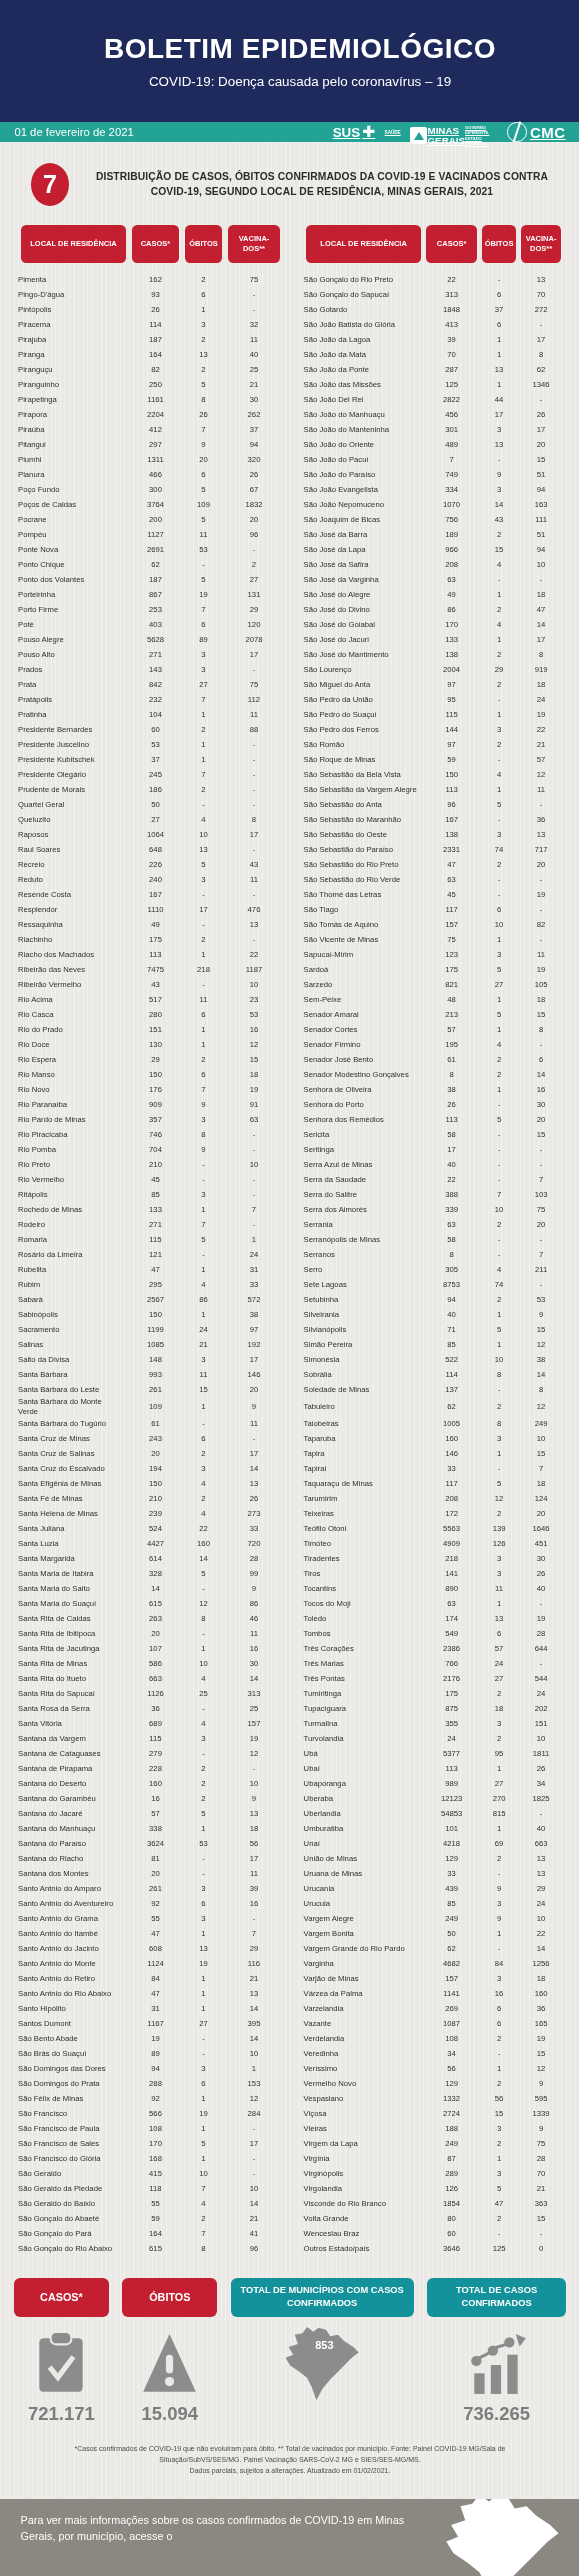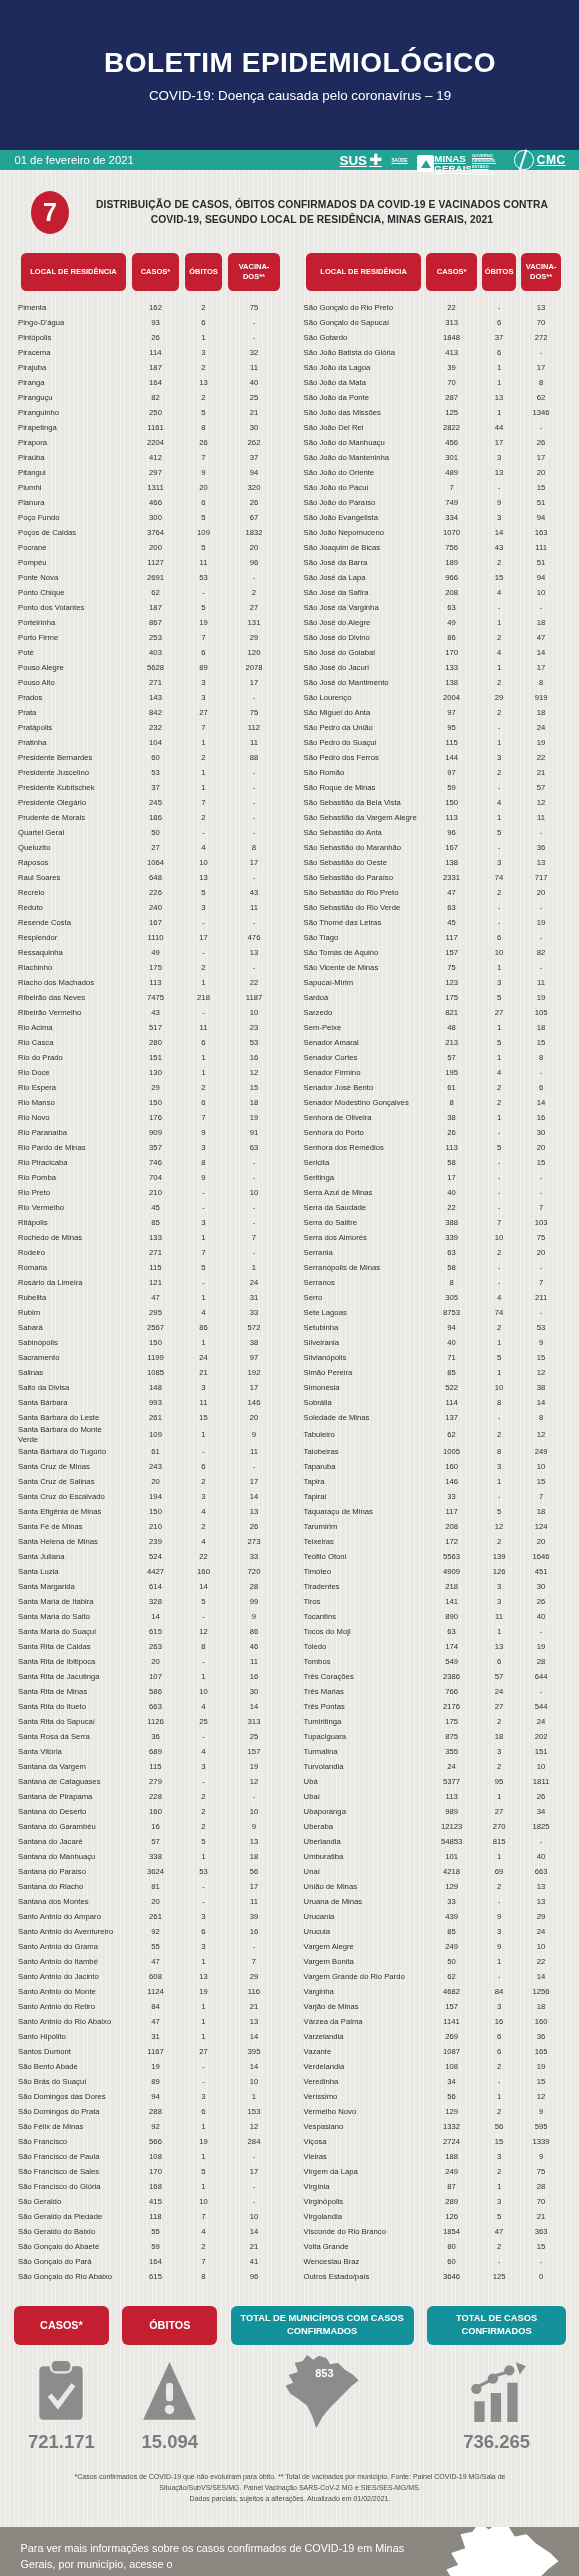--- a/index.html
+++ b/index.html
@@ -1,41 +1,41 @@
 <!DOCTYPE html>
 <html style="font-size:8.2px"><head>
 <meta charset="utf-8">
 <style>
   html,body{margin:0;padding:0;}
   body{width:580px;font-family:"Liberation Sans",sans-serif;background:#ebe9e6;}
   .page{width:580px;position:relative;}
 
   
-  .hdr{background:#1f2a5c;height:150px;display:flex;flex-direction:column;align-items:center;justify-content:center;padding-left:20px;}
+  .hdr{background:#1f2a5c;height:122px;display:flex;flex-direction:column;align-items:center;justify-content:center;padding-left:20px;}
   .hdr-title{color:#fff;font-size:28px;font-weight:bold;letter-spacing:0.5px;}
   .hdr-sub{color:#fff;font-size:13.4px;margin-top:8.2px;font-weight:normal;}
 
   
   .tealbar{background:#23a396;height:20px;display:flex;align-items:center;padding:0 14.4px;color:#fff;}
   .tealbar .date{font-size:11.3px;flex:0 0 auto;}
   .tealbar .spacer{flex:1;}
   .logo-group{display:flex;align-items:center;gap:9.3px;text-decoration:underline;}
   .sus{display:flex;align-items:center;gap:2.1px;}
   .sus .sus-txt{font-size:13.4px;font-weight:bold;}
   .sus .cross{font-size:15.5px;line-height:1;}
   .saude-txt{font-size:4.6px;font-weight:bold;}
   .mg-logo{display:flex;align-items:center;gap:0;margin-top:7px;}
   .mg-mark{width:17.5px;height:17.5px;background:#fff;border-radius:2.1px;display:flex;align-items:center;justify-content:center;}
   .mg-tri{width:0;height:0;border-left:5.2px solid transparent;border-right:5.2px solid transparent;border-bottom:8.2px solid #23a396;}
   .mg-txt{font-size:9.8px;font-weight:bold;line-height:.95;}
   .gov-txt{font-size:4.1px;line-height:1.25;font-weight:bold;opacity:.95;}
   .cmc{display:flex;align-items:center;gap:3.1px;}
   .cmc-emblem{width:17.5px;height:17.5px;border:1.5px solid #fff;border-radius:50%;position:relative;}
   .cmc-emblem:after{content:"";position:absolute;left:7.2px;top:-2.6px;width:1.5px;height:21.6px;background:#fff;transform:rotate(18deg);}
-  .cmc-txt{font-size:12px;font-weight:bold;letter-spacing:0.5px;}
+  .cmc-txt{font-size:15px;font-weight:bold;letter-spacing:0.5px;}
 
   
   .main{background:#ebe9e6;background-image:repeating-linear-gradient(90deg,rgba(255,255,255,.35) 0 1px,rgba(0,0,0,0) 1px 4.6px);padding-bottom:2.1px;}
 
   
   .section-head{display:flex;align-items:center;padding:20.6px 20.6px 5.2px 31px;gap:15.5px;}
   .num-circle{flex:0 0 38px;width:38px;height:43px;background:#c41f30;border-radius:50%;display:flex;align-items:center;justify-content:center;color:#fff;font-size:25px;font-weight:bold;}
   .sec-title{flex:1;text-align:center;font-size:10.3px;font-weight:bold;color:#2b2b2b;line-height:1.5;letter-spacing:0.1px;}
 
   

